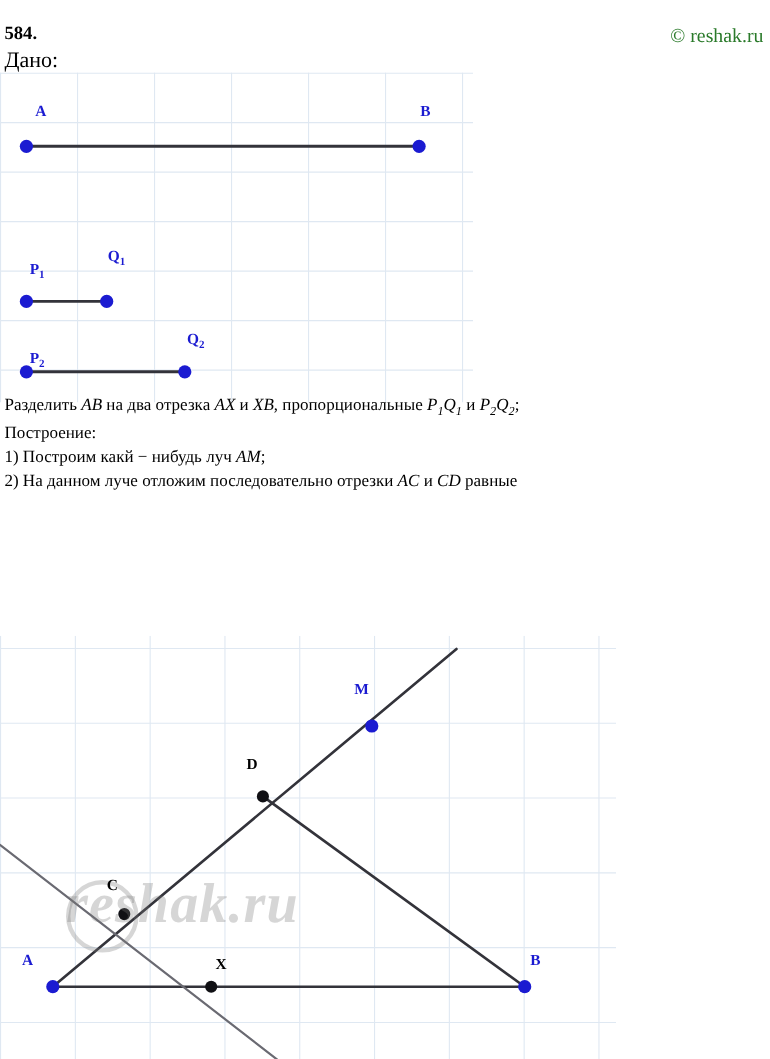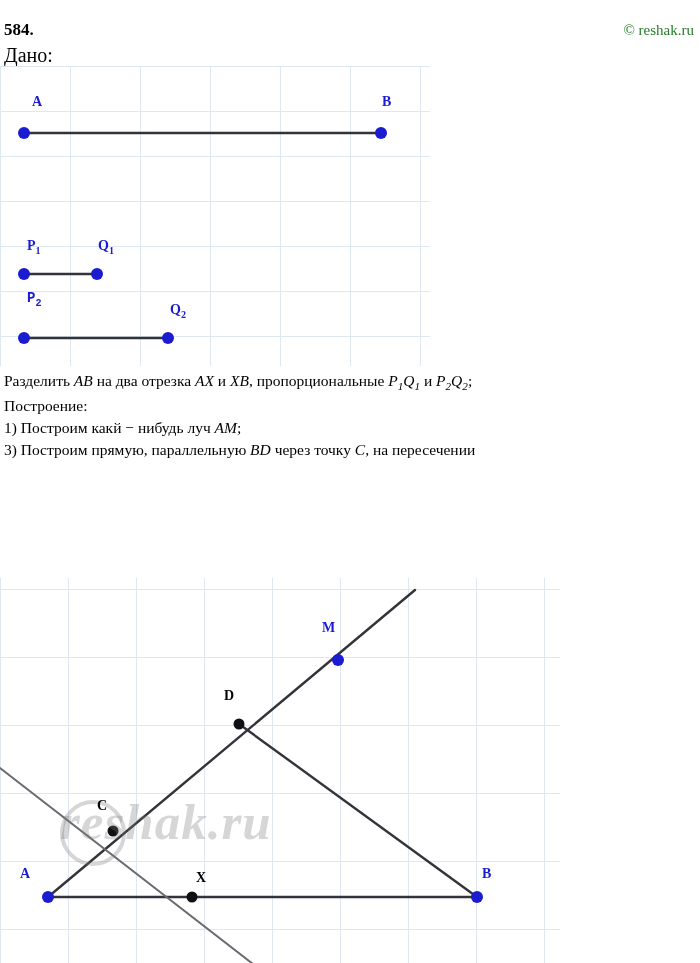--- a/index.html
+++ b/index.html
@@ -27,21 +27,21 @@
     left: 4px;
     top: 2px;
     font-size: 17px;
     font-weight: bold;
     font-family: "Liberation Serif", serif;
   }
   .watermark-top {
     position: absolute;
     right: 6px;
     top: 4px;
-    font-size: 15px;
+    font-size: 18px;
     color: #2a7a2a;
     font-family: "Liberation Serif", serif;
   }
   .given-label {
     position: absolute;
     left: 4px;
     top: 26px;
     font-size: 20px;
   }
   
@@ -60,21 +60,21 @@
   #fig-top {
     left: 0;
     top: 48px;
     width: 700px;
     height: 300px;
   }
   
   .text-block {
     position: absolute;
     left: 4px;
-    top: 352px;
+    top: 340px;
     width: 694px;
     font-size: 15.5px;
     line-height: 1.42;
   }
   .text-block .line {
     white-space: nowrap;
   }
   .it { font-style: italic; }
   sub { font-size: 0.72em; }
   
@@ -161,41 +161,41 @@
 
     <div class="pt-label" style="left:32px; top:28px;">
       <span>A</span>
     </div>
     <div class="pt-label" style="left:382px; top:28px;">
       <span>B</span>
     </div>
     <div class="pt-label" style="left:27px; top:172px;">
       <span>P</span><sub>1</sub>
     </div>
-    <div class="pt-label" style="left:98px; top:172px;">
+    <div class="pt-label" style="left:98px; top:160px;">
       <span>Q</span><sub>1</sub>
     </div>
-    <div class="pt-label" style="left:27px; top:224px;font-family:Liberation Mono, monospace;">
+    <div class="pt-label" style="left:27px; top:253px;">
       <span>P</span><sub>2</sub>
     </div>
     <div class="pt-label" style="left:170px; top:236px;">
       <span>Q</span><sub>2</sub>
     </div>
   </div>
 
   <div class="text-block">
     <div class="line">
       Разделить <span class="it">AB</span> на два отрезка <span class="it">AX</span> и <span class="it">XB</span>, пропорциональные <span class="it">P<sub>1</sub>Q<sub>1</sub></span> и <span class="it">P<sub>2</sub>Q<sub>2</sub></span>;
     </div>
     <div class="line">Построение:</div>
     <div class="line">
       1) Построим какй − нибудь луч <span class="it">AM</span>;
     </div>
     <div class="line">
-      3) Построим прямую, параллельную <span class="it">BD</span> через точку <span class="it">C</span>, на пересечении
+      2) На данном луче отложим последовательно отрезки <span class="it">AC</span> и <span class="it">CD</span> равные
     </div>
   </div>
 
   <div class="figure" id="fig-bottom">
     <svg class="grid" viewBox="0 0 700 403" width="700" height="403">
       <g stroke="#dfe8f2" stroke-width="1">
         <line x1="0.5" y1="0" x2="0.5" y2="403"></line>
         <line x1="68.5" y1="0" x2="68.5" y2="403"></line>
         <line x1="136.5" y1="0" x2="136.5" y2="403"></line>
         <line x1="204.5" y1="0" x2="204.5" y2="403"></line>

